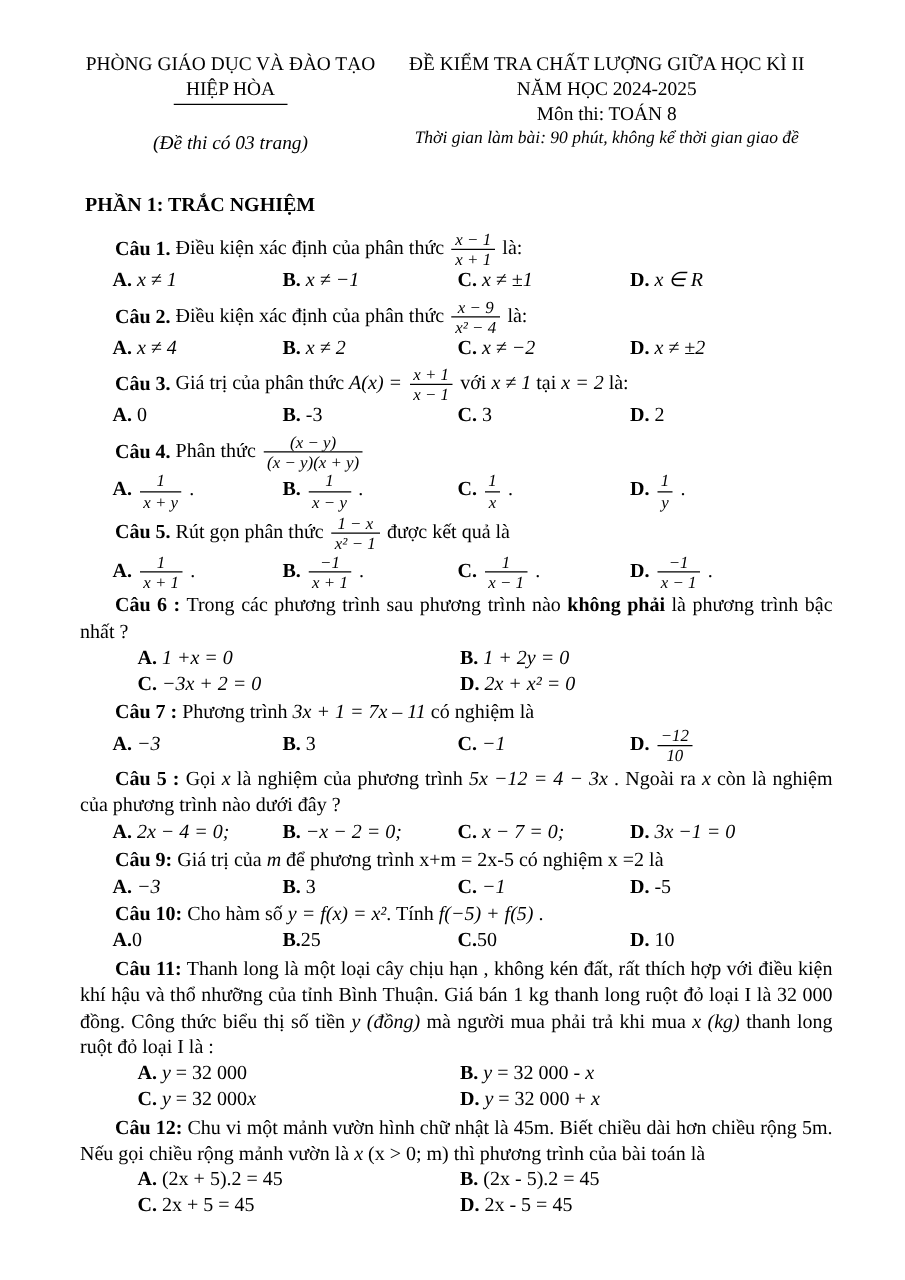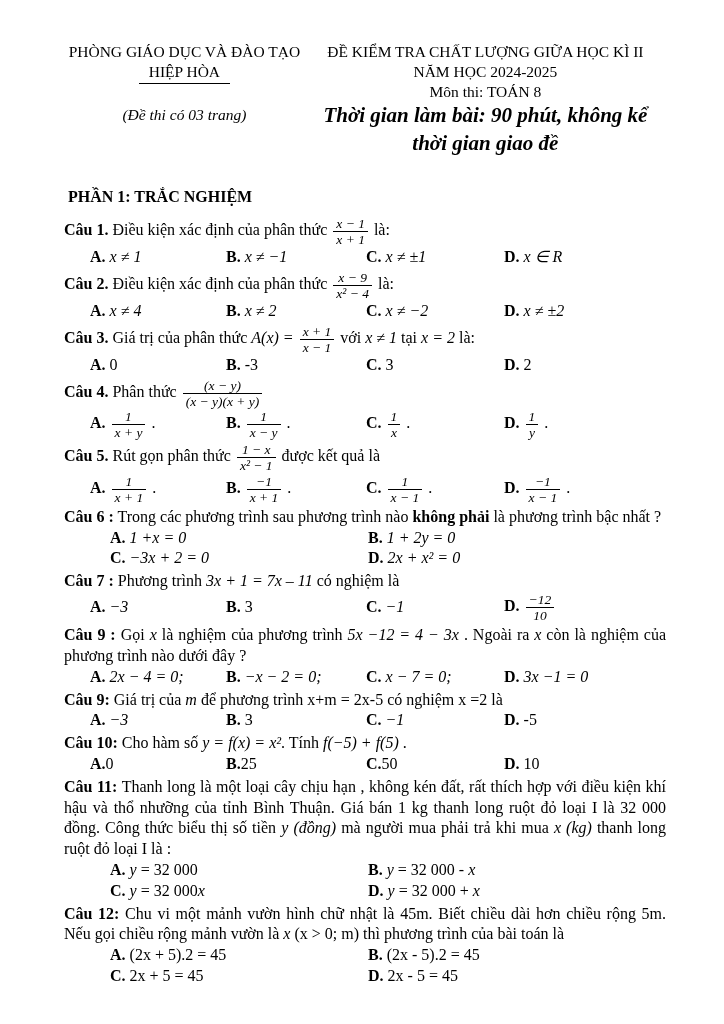--- a/index.html
+++ b/index.html
@@ -10,27 +10,27 @@
     font-size:16px; line-height:1.3; color:#000;
   }
   .page { padding:42px 58px 0 64px; }
 
   .header { display:flex; }
   .header-left  { width:40%; text-align:center; }
   .header-right { width:60%; text-align:center; }
   .h-bold { font-weight:normal; font-size:15.5px; }
   .underlined { display:inline-block; border-bottom:1.6px solid #000; padding:0 10px 1px 10px; }
   .note { font-style:italic; font-size:15.5px; margin-top:21px; }
-  .hr4 { font-weight:bold; font-style:italic; font-size:21px; }
+  .hr4 { font-weight:normal; font-style:italic; font-size:14px; }
 
   .section-title { font-weight:bold; margin:30px 0 8px 4px; font-size:16px; }
 
   .question { margin-bottom:2px; }
   .stmt { text-align:justify; }
-  .qlabel { font-weight:bold; }
+  .qlabel { font-weight:bold;margin-left:28px; }
   .olabel { font-weight:bold; }
 
   .options.row4 {
     display:grid;
     grid-template-columns:136px 140px 138px auto;
     padding-left:26px;
     align-items:center;
   }
   .options.grid2 {
     display:grid;
@@ -126,21 +126,21 @@
       <div class="question">
         <div class="stmt"><span class="qlabel">Câu 7 :</span><span> Phương trình </span><span class="math">3x + 1 = 7x – 11</span><span> có nghiệm là</span></div>
         <div class="options row4">
           <span class="option"><span class="olabel">A.</span><span class="math"> −3</span></span>
           <span class="option"><span class="olabel">B.</span><span> 3</span></span>
           <span class="option"><span class="olabel">C.</span><span class="math"> −1</span></span>
           <span class="option"><span class="olabel">D.</span><span> </span><span class="frac"><span class="num">−12</span><span class="den">10</span></span></span>
         </div>
       </div>
       <div class="question">
-        <div class="stmt"><span class="qlabel">Câu 9 :</span><span> Gọi </span><span class="math">x</span><span> là nghiệm của phương trình </span><span class="math">5x −12 = 4 − 3x</span><span> . Ngoài ra </span><span class="math">x</span><span> còn là nghiệm của phương trình nào dưới đây ?</span></div>
+        <div class="stmt"><span class="qlabel">Câu 5 :</span><span> Gọi </span><span class="math">x</span><span> là nghiệm của phương trình </span><span class="math">5x −12 = 4 − 3x</span><span> . Ngoài ra </span><span class="math">x</span><span> còn là nghiệm của phương trình nào dưới đây ?</span></div>
         <div class="options row4">
           <span class="option"><span class="olabel">A.</span><span class="math"> 2x − 4 = 0;</span></span>
           <span class="option"><span class="olabel">B.</span><span class="math"> −x − 2 = 0;</span></span>
           <span class="option"><span class="olabel">C.</span><span class="math"> x − 7 = 0;</span></span>
           <span class="option"><span class="olabel">D.</span><span class="math"> 3x −1 = 0</span></span>
         </div>
       </div>
       <div class="question">
         <div class="stmt"><span class="qlabel">Câu 9:</span><span> Giá trị của </span><span class="math">m</span><span> để phương trình x+m = 2x-5 có nghiệm x =2 là</span></div>
         <div class="options row4">

